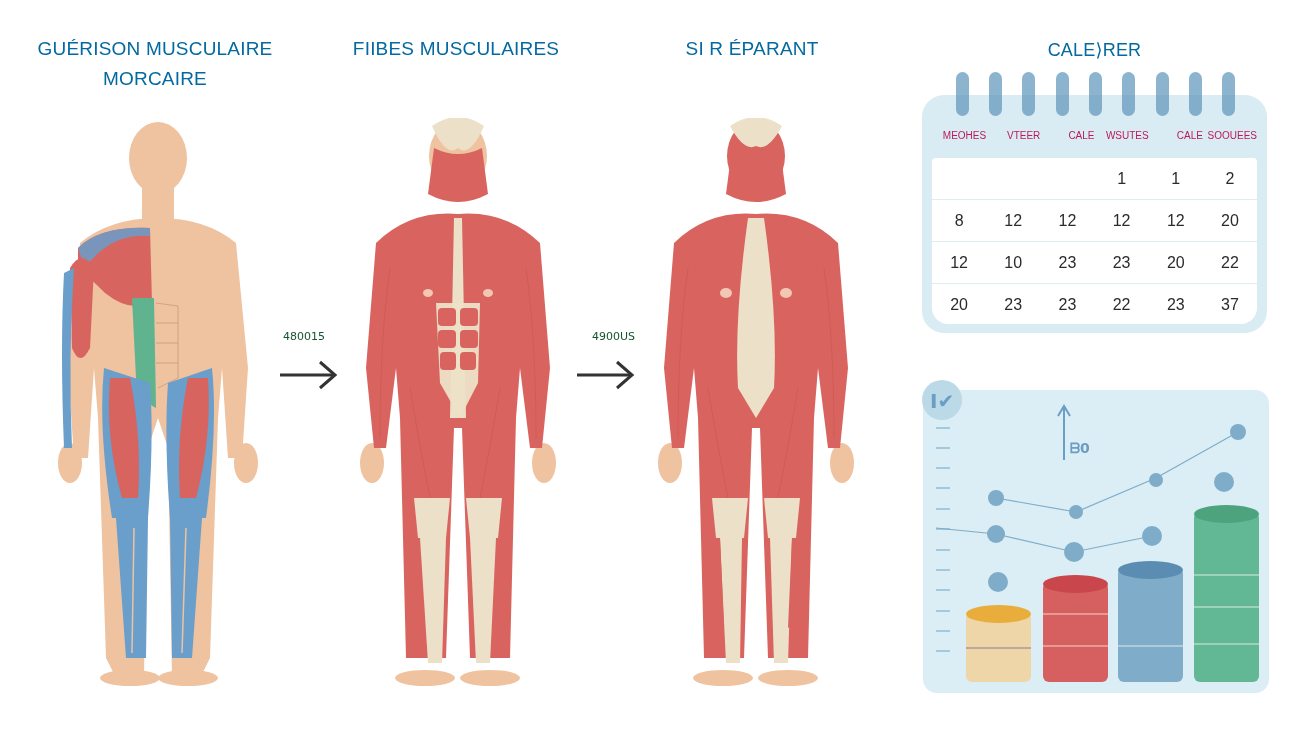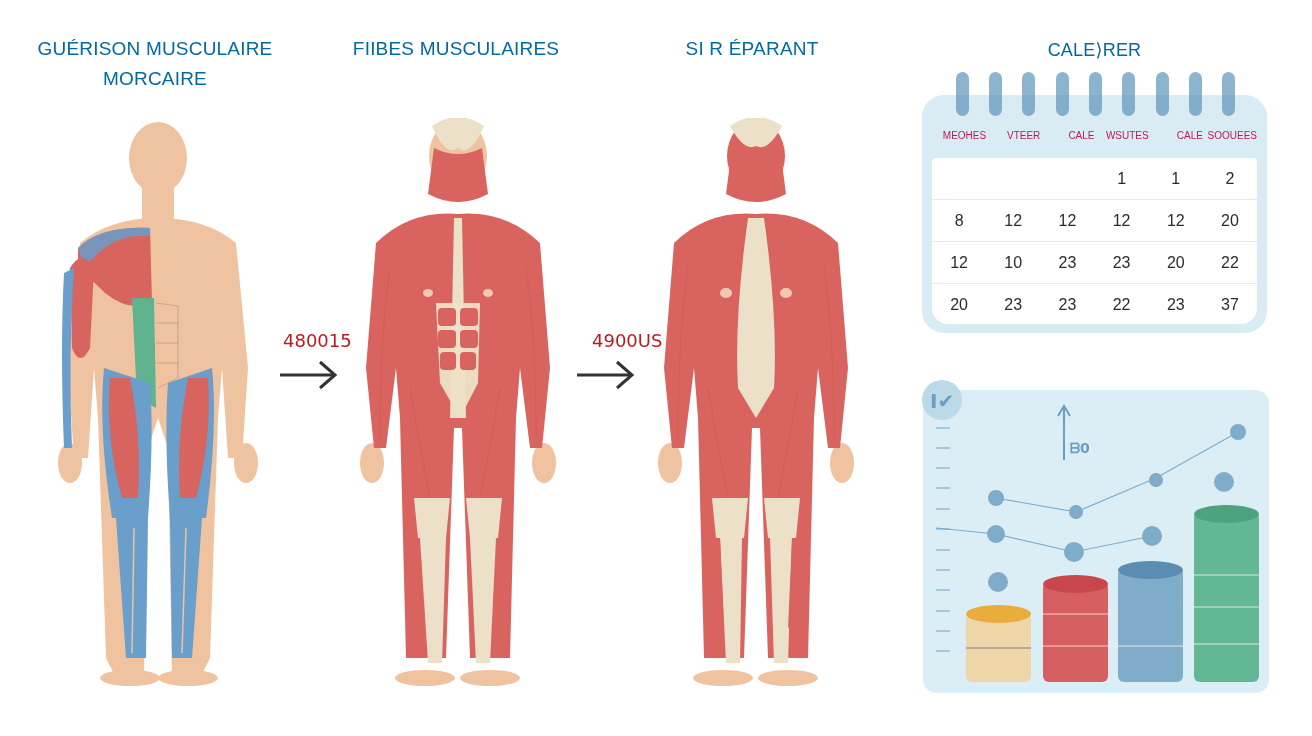--- a/index.html
+++ b/index.html
@@ -1,19 +1,19 @@
 <!DOCTYPE html>
 <html><head>
 <meta charset="utf-8">
 <style>
   html, body { margin:0; padding:0; }
   body { width:1312px; height:736px; background:#ffffff; position:relative; overflow:hidden;
          font-family:"Liberation Sans", sans-serif; color:#2b2b2b; }
   .title { position:absolute; text-align:center; font-size:19px; line-height:30px; color:#0369a1; letter-spacing:0.2px; }
-  .arrow-label { position:absolute; font-size:18px; color:#b91c1c; font-family:"DejaVu Sans", sans-serif; }
+  .arrow-label { position:absolute; font-size:11px; color:#14532d; font-family:"DejaVu Sans", sans-serif; }
   .figure { position:absolute; }
   .cal { position:absolute; left:922px; top:95px; width:345px; height:238px; background:#d9ebf3; border-radius:22px; }
   .cal-inner { position:absolute; left:932px; top:158px; width:325px; height:166px; background:#ffffff; border-radius:4px 4px 16px 16px; }
   .cal-head { position:absolute; left:932px; top:130px; width:325px; display:flex; }
   .cal-head span { flex:1; text-align:right; font-size:10px; color:#be185d; }
   .cal-row { position:absolute; left:932px; width:325px; height:41px; display:flex; align-items:center; border-bottom:1px solid #deedf2; }
   .cal-row span { flex:1; text-align:center; font-size:16px; color:#2b2b2b; }
   .ring { position:absolute; width:13px; height:44px; border-radius:7px; background:rgba(92,148,186,0.7); top:72px; }
   .chart-box { position:absolute; left:923px; top:390px; width:346px; height:303px; background:#dbeef5; border-radius:14px; }
 </style>

